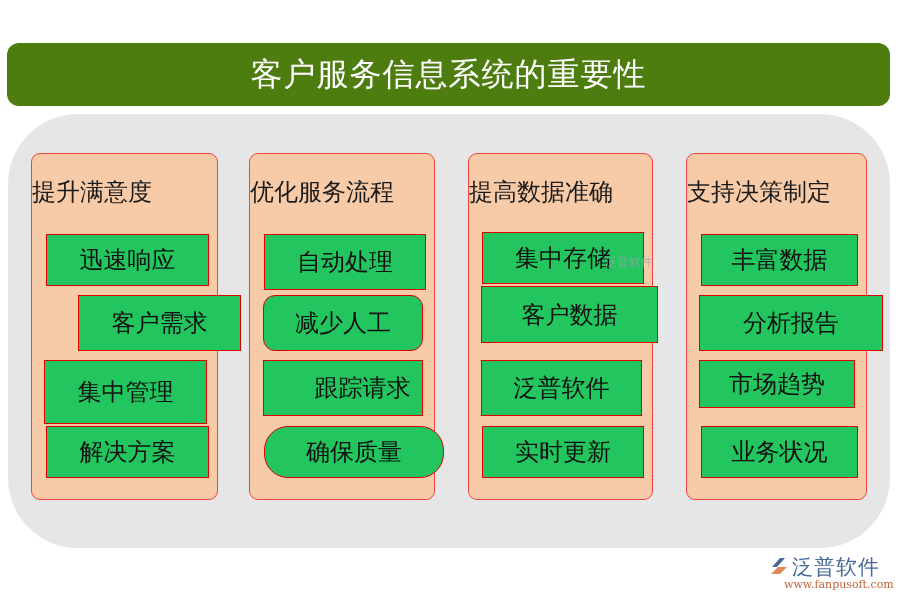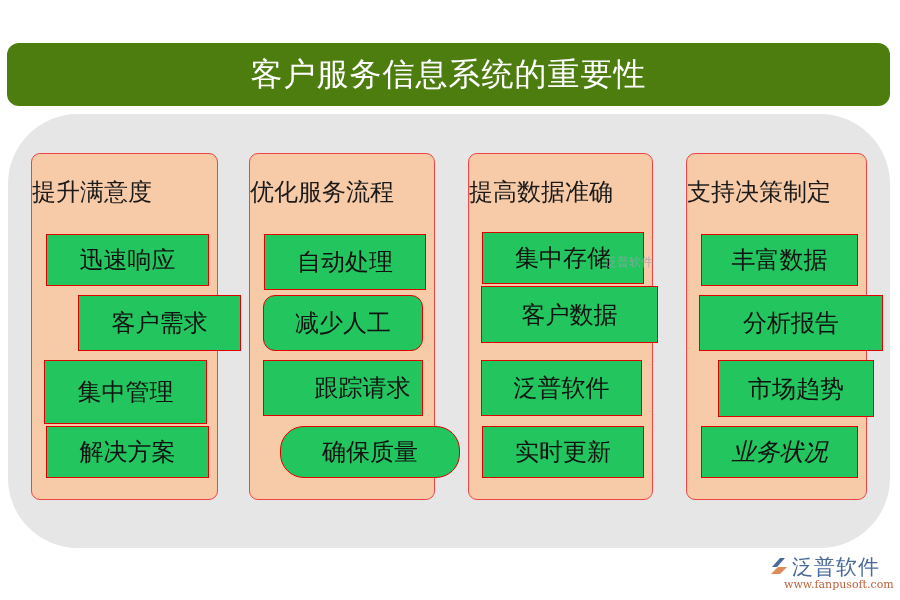--- a/index.html
+++ b/index.html
@@ -37,38 +37,38 @@
 <div class="item" style="left:44px; top:295px; width:163px; height:56px;margin-left:34px;">客户需求</div>
 <div class="item" style="left:44px; top:360px; width:163px; height:64px;">集中管理</div>
 <div class="item" style="left:46px; top:426px; width:163px; height:52px;">解决方案</div>
 
 <div class="col" style="left:249px; width:186px;">
   <div class="col-title">优化服务流程</div>
 </div>
 <div class="item" style="left:264px; top:234px; width:162px; height:56px;">自动处理</div>
 <div class="item" style="left:263px; top:295px; width:160px; height:56px;border-radius:12px;">减少人工</div>
 <div class="item" style="left:263px; top:360px; width:160px; height:56px;padding-left:39px;">跟踪请求</div>
-<div class="item" style="left:280px; top:426px; width:180px; height:52px;border-radius:24px;">确保质量</div>
+<div class="item" style="left:264px; top:426px; width:180px; height:52px;border-radius:24px;">确保质量</div>
 
 <div class="col" style="left:468px; width:185px;">
   <div class="col-title">提高数据准确</div>
 </div>
 <div class="item" style="left:482px; top:232px; width:162px; height:52px;">集中存储</div>
 <div class="item" style="left:481px; top:286px; width:177px; height:57px;">客户数据</div>
 <div class="item" style="left:481px; top:360px; width:161px; height:56px;">泛普软件</div>
 <div class="item" style="left:482px; top:426px; width:162px; height:52px;text-align:center;">实时更新</div>
 <div class="watermark-small">泛普软件</div>
 
 <div class="col" style="left:686px; width:181px;">
   <div class="col-title">支持决策制定</div>
 </div>
 <div class="item" style="left:701px; top:234px; width:157px; height:52px;">丰富数据</div>
 <div class="item" style="left:699px; top:295px; width:184px; height:56px;">分析报告</div>
-<div class="item" style="left:699px; top:360px; width:156px; height:57px;margin-left:19px;">市场趋势</div>
-<div class="item" style="left:701px; top:426px; width:157px; height:52px;font-style:italic;">业务状况</div>
+<div class="item" style="left:699px; top:360px; width:156px; height:48px;">市场趋势</div>
+<div class="item" style="left:701px; top:426px; width:157px; height:52px;">业务状况</div>
 
 <div class="logo">
   <svg class="logo-icon" viewBox="0 0 22 22">
     <path d="M4 12 L12 3 L17 3 L9 12 Z" fill="#4a6a9a"></path>
     <path d="M3 19 L10 12 L19 12 L12 19 Z" fill="#e08a5a"></path>
   </svg>
   <div class="logo-text">泛普软件</div>
   <div class="logo-url">www.fanpusoft.com</div>
 </div>
 

